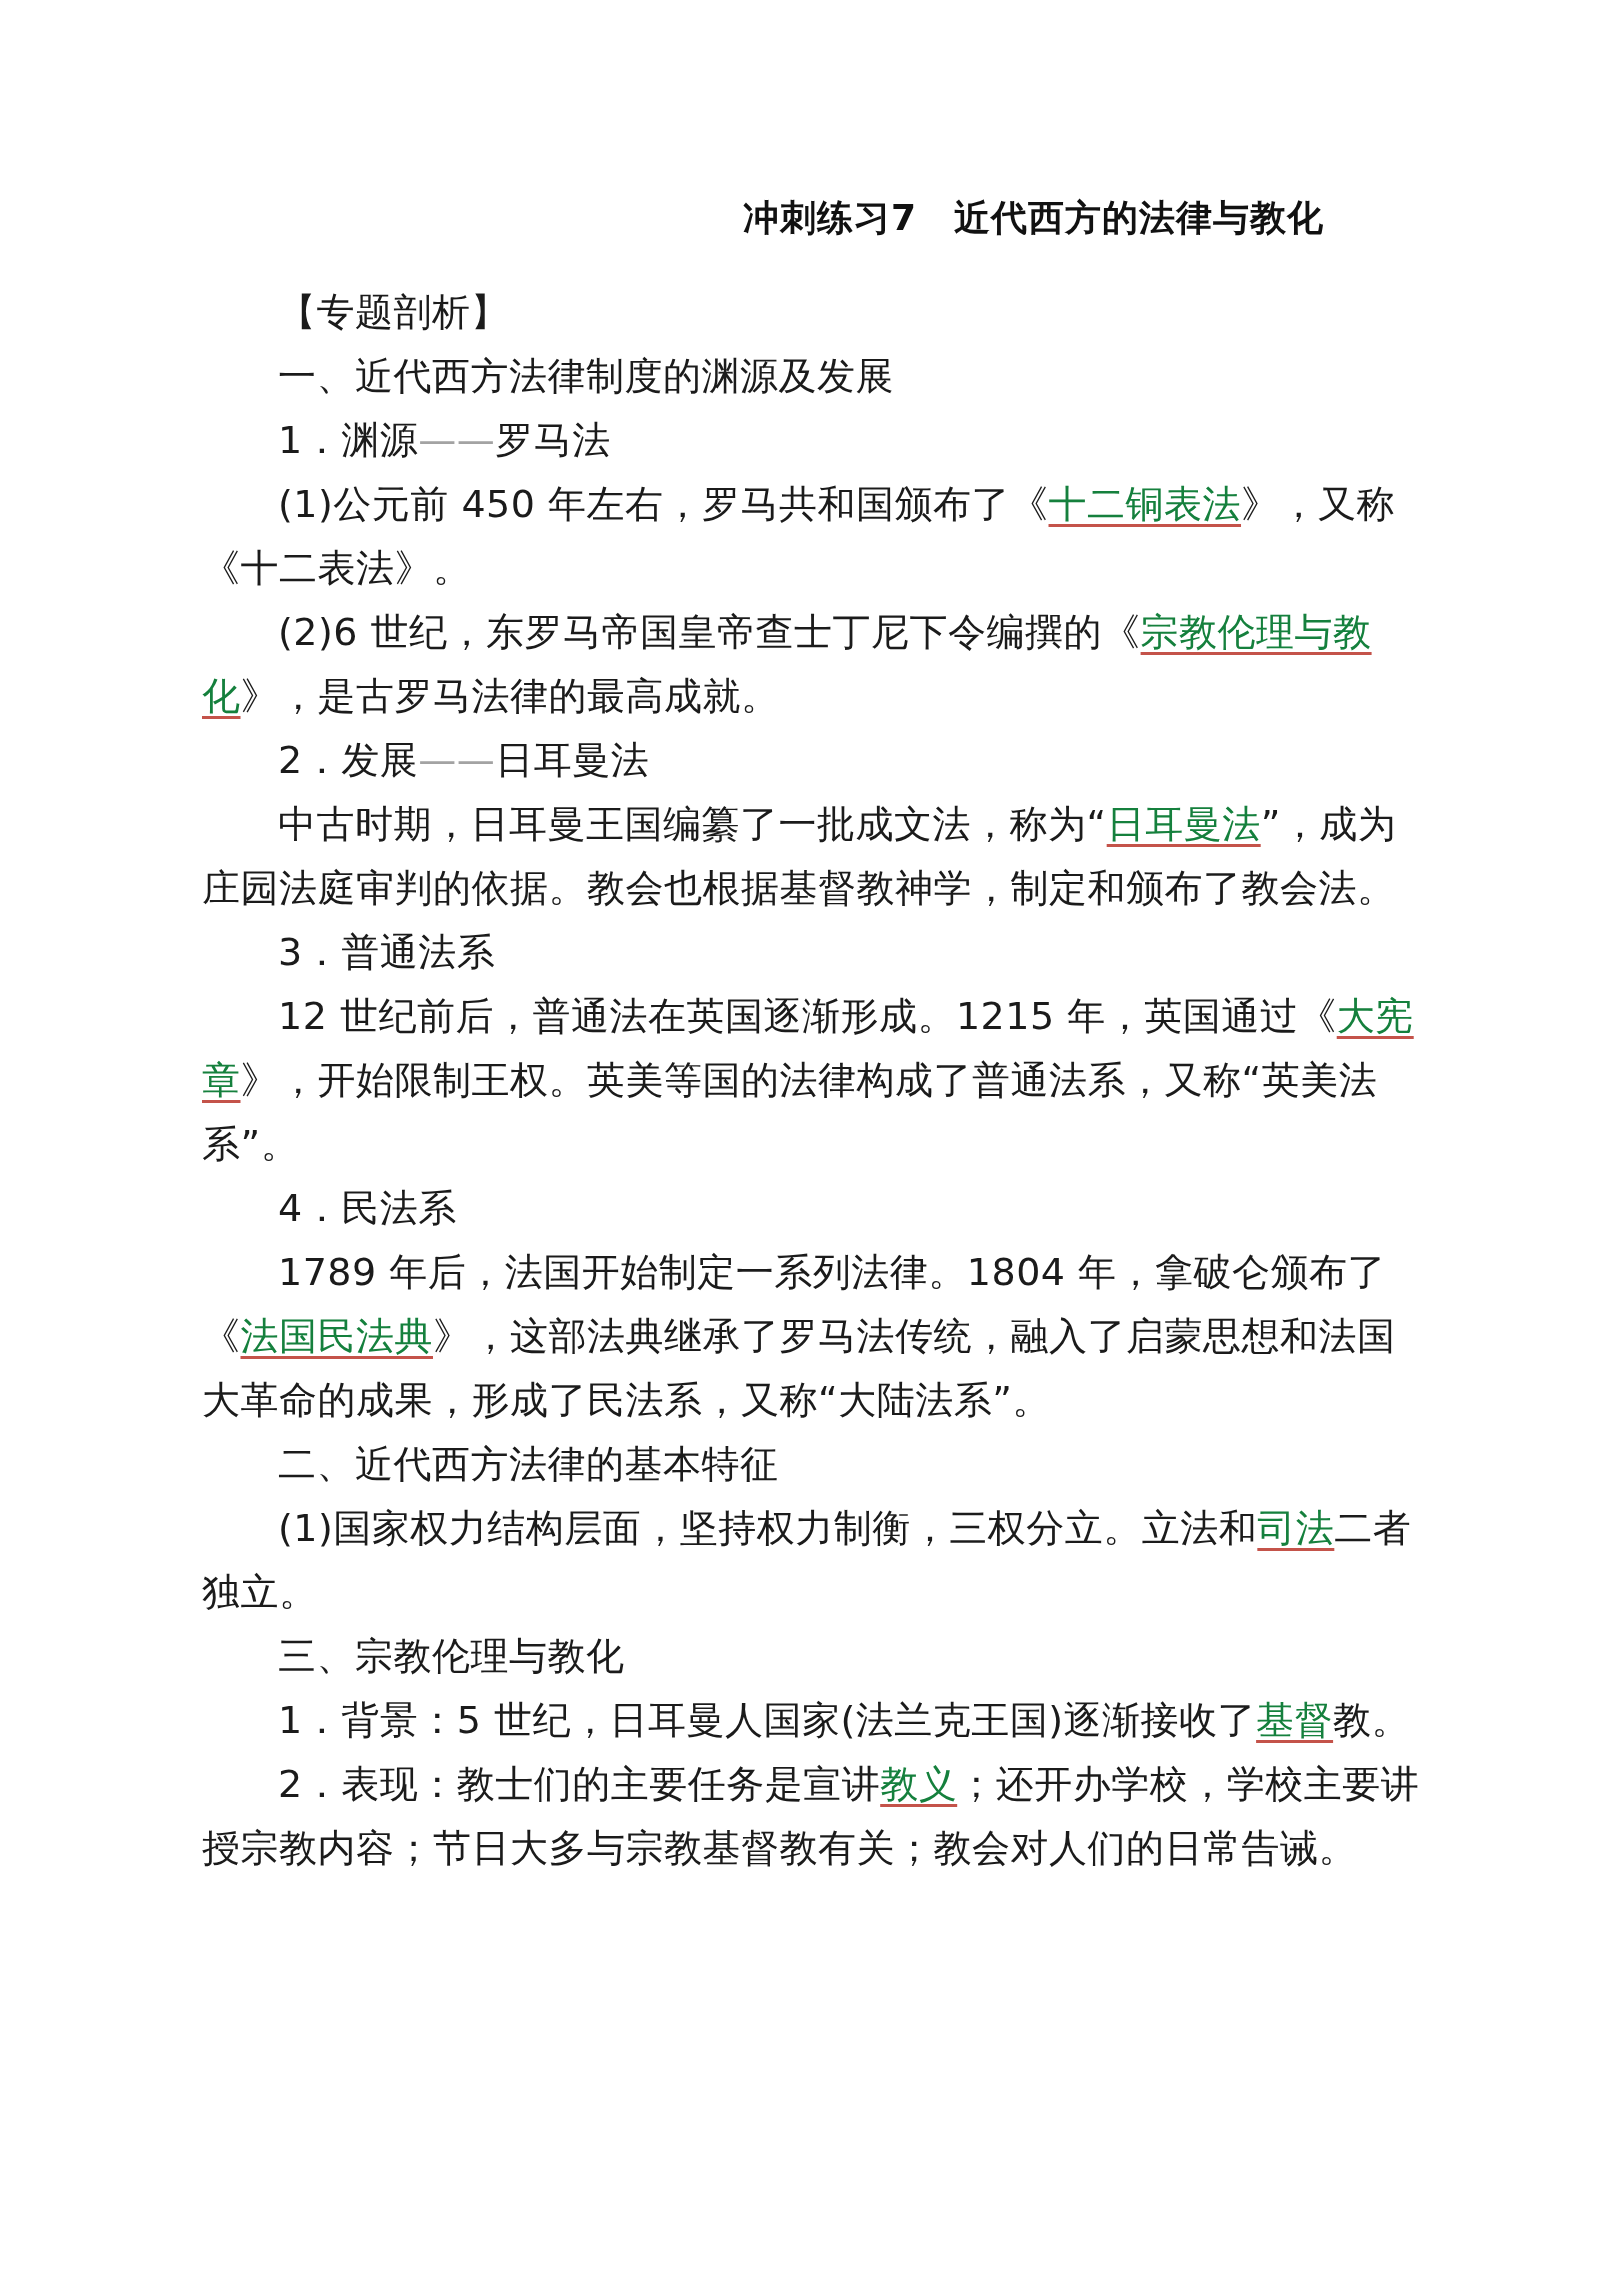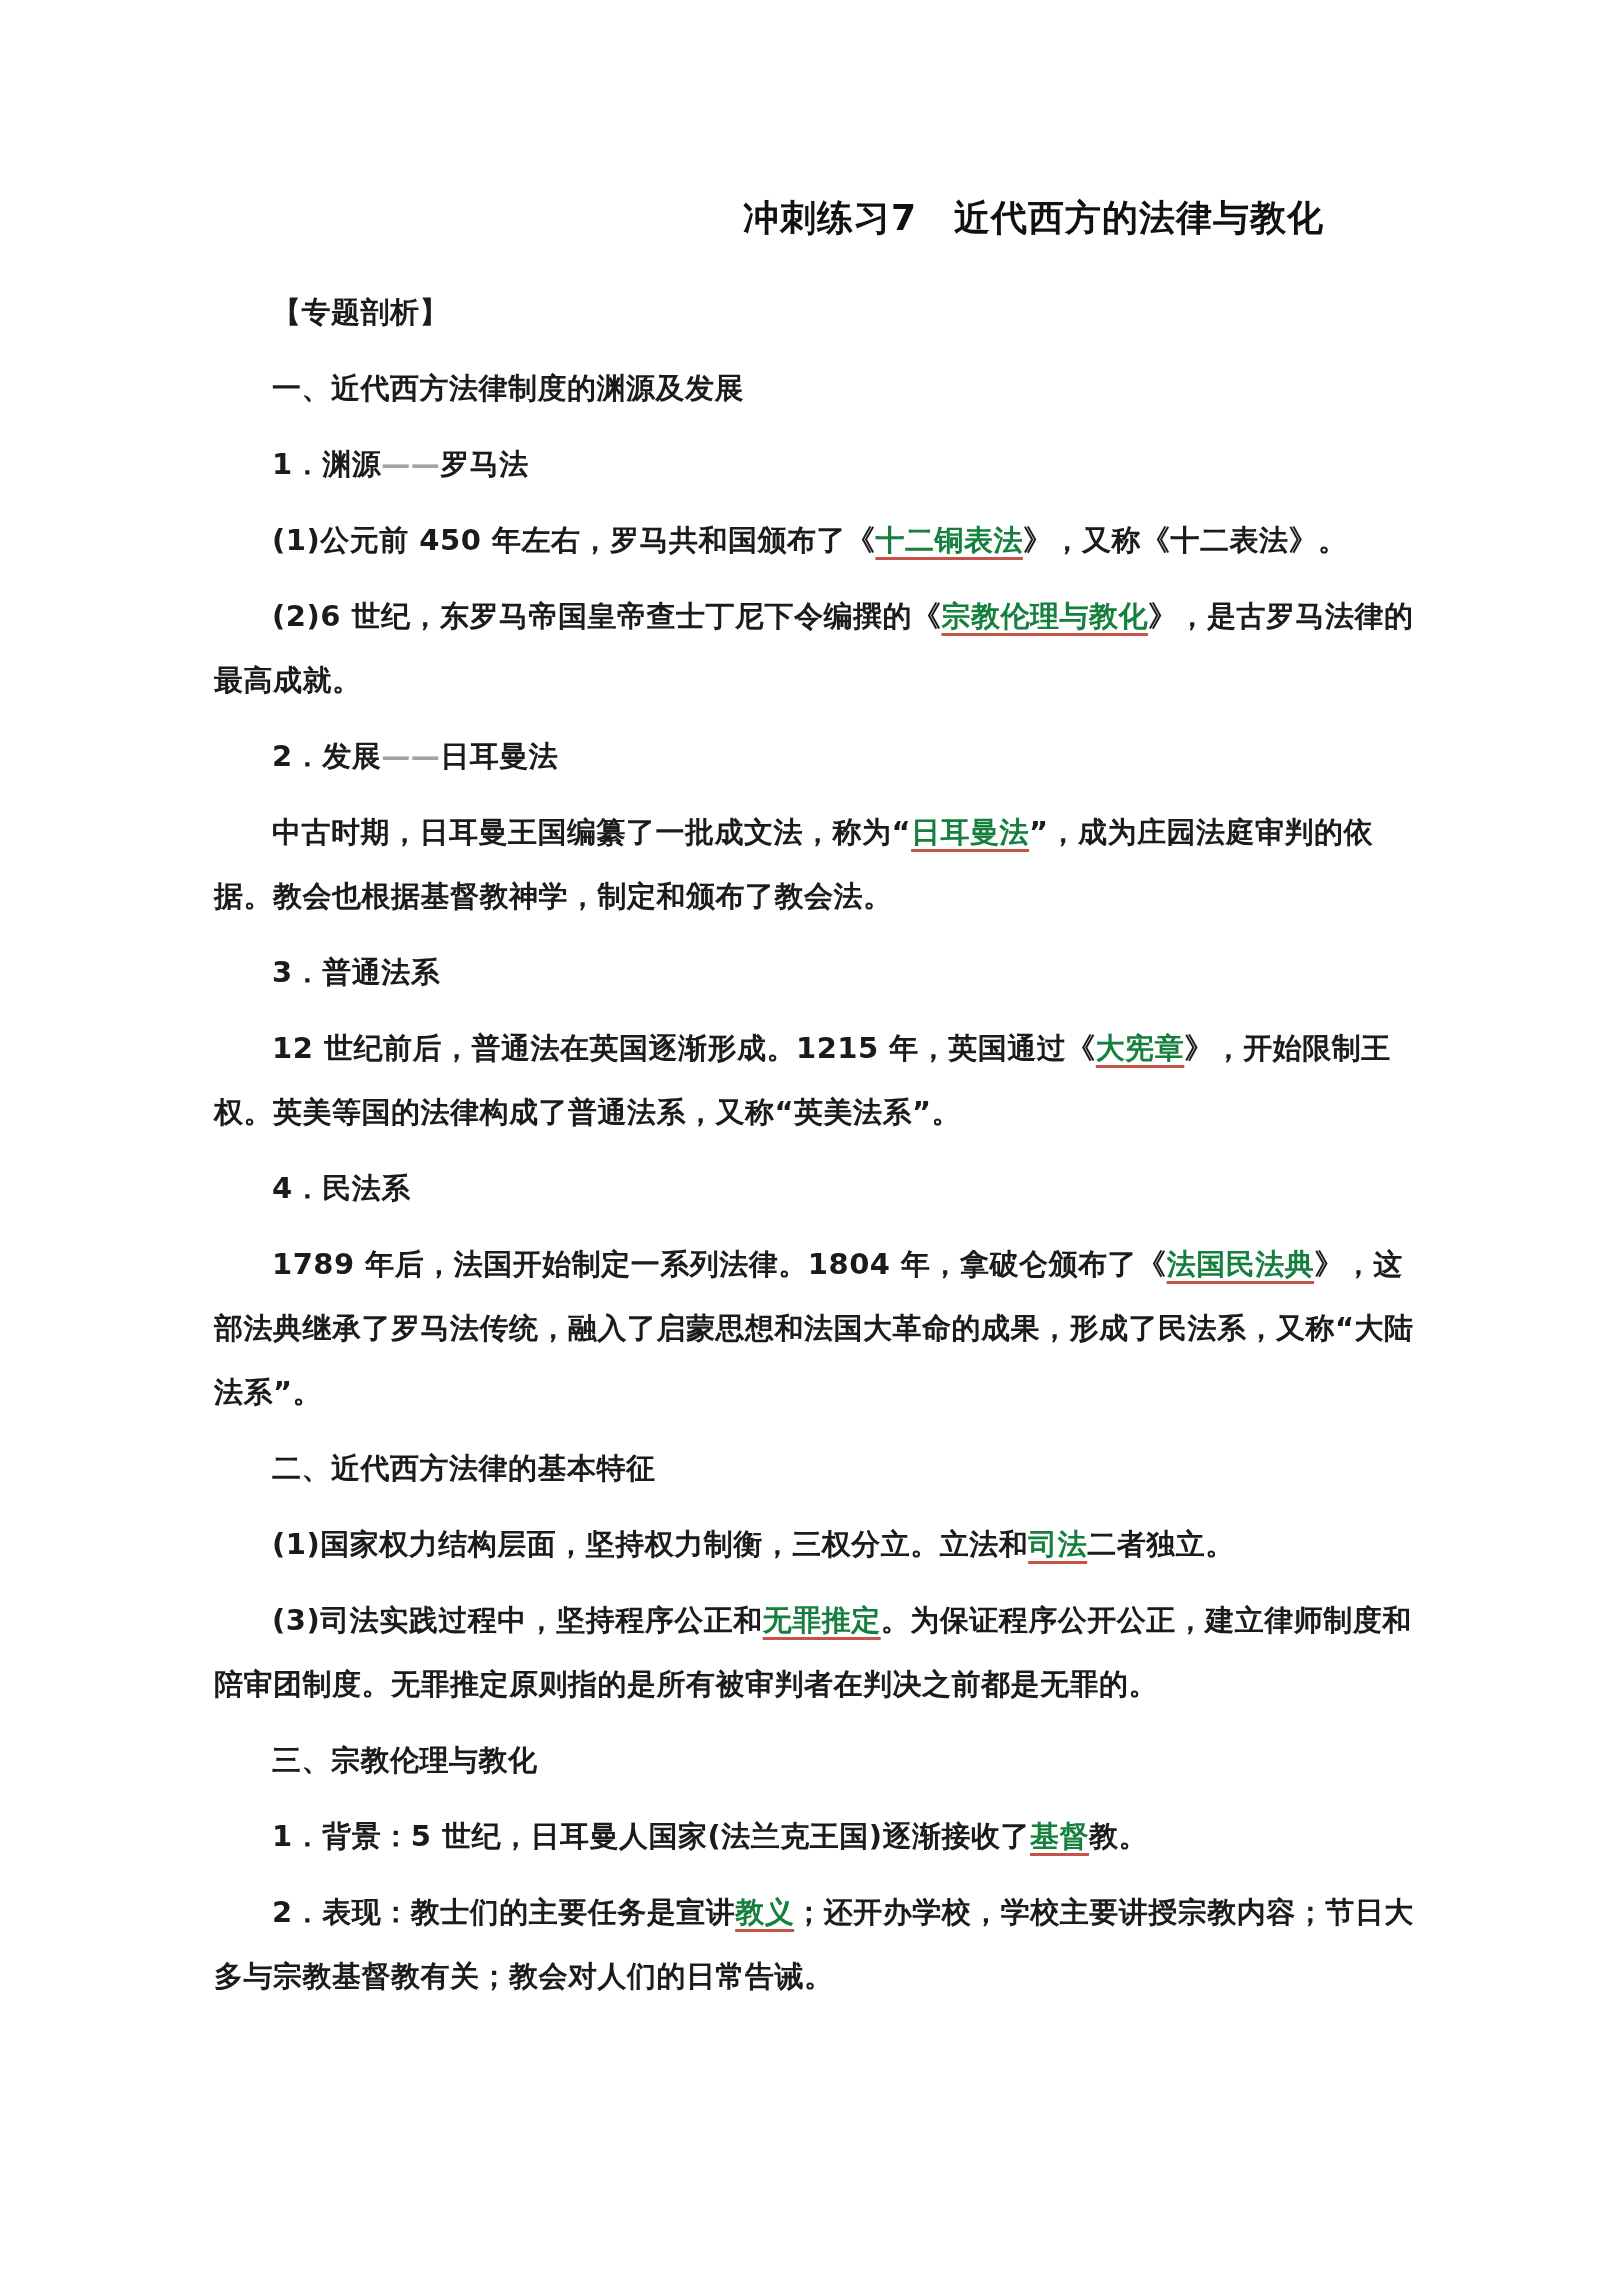--- a/index.html
+++ b/index.html
@@ -21,27 +21,26 @@
     line-height: 47px;
     text-align: right;
     position: relative;
     left: -103px;
     margin: 0 0 39px 0;
     letter-spacing: 1px;
     color: #111;
   }
   .doc-body { }
   .para {
-    margin: 12px;
-    font-size: 29px;
+    margin: 0;
+    font-size: 38px;
     line-height: 64px;
     text-indent: 2em;
     letter-spacing: 0.5px;
     word-break: break-all;
-    font-weight: bold;
   }
   .run-red {
     color: #15803d;
     text-decoration: underline;
     text-decoration-color: #c4534a;
     text-decoration-thickness: 2.5px;
     text-underline-offset: 6.9px;
   }
   .run-dash {
     color: #a3a3a3;
@@ -59,19 +58,18 @@
       <p class="para"><span>(1)公元前 450 年左右，罗马共和国颁布了《</span><span class="run-red">十二铜表法</span><span>》，又称《十二表法》。</span></p>
       <p class="para"><span>(2)6 世纪，东罗马帝国皇帝查士丁尼下令编撰的《</span><span class="run-red">宗教伦理与教化</span><span>》，是古罗马法律的最高成就。</span></p>
       <p class="para"><span>2．发展</span><span class="run-dash">——</span><span>日耳曼法</span></p>
       <p class="para"><span>中古时期，日耳曼王国编纂了一批成文法，称为“</span><span class="run-red">日耳曼法</span><span>”，成为庄园法庭审判的依据。教会也根据基督教神学，制定和颁布了教会法。</span></p>
       <p class="para"><span>3．普通法系</span></p>
       <p class="para"><span>12 世纪前后，普通法在英国逐渐形成。1215 年，英国通过《</span><span class="run-red">大宪章</span><span>》，开始限制王权。英美等国的法律构成了普通法系，又称“英美法系”。</span></p>
       <p class="para"><span>4．民法系</span></p>
       <p class="para"><span>1789 年后，法国开始制定一系列法律。1804 年，拿破仑颁布了《</span><span class="run-red">法国民法典</span><span>》，这部法典继承了罗马法传统，融入了启蒙思想和法国大革命的成果，形成了民法系，又称“大陆法系”。</span></p>
       <p class="para"><span>二、近代西方法律的基本特征</span></p>
       <p class="para"><span>(1)国家权力结构层面，坚持权力制衡，三权分立。立法和</span><span class="run-red">司法</span><span>二者独立。</span></p>
-      <p class="para"><span>(3)司法实践过程中，坚持程序公正和</span><span class="run-red">无罪推定</span><span>。为保证程序公开公正，建立律师制度和陪审团制度。无罪推定原则指的是所有被审判者在判决之前都是无罪的。</span></p>
       <p class="para"><span>三、宗教伦理与教化</span></p>
       <p class="para"><span>1．背景：5 世纪，日耳曼人国家(法兰克王国)逐渐接收了</span><span class="run-red">基督</span><span>教。</span></p>
       <p class="para"><span>2．表现：教士们的主要任务是宣讲</span><span class="run-red">教义</span><span>；还开办学校，学校主要讲授宗教内容；节日大多与宗教基督教有关；教会对人们的日常告诫。</span></p>
     </div>
 </div>
 
 
 </body></html>

